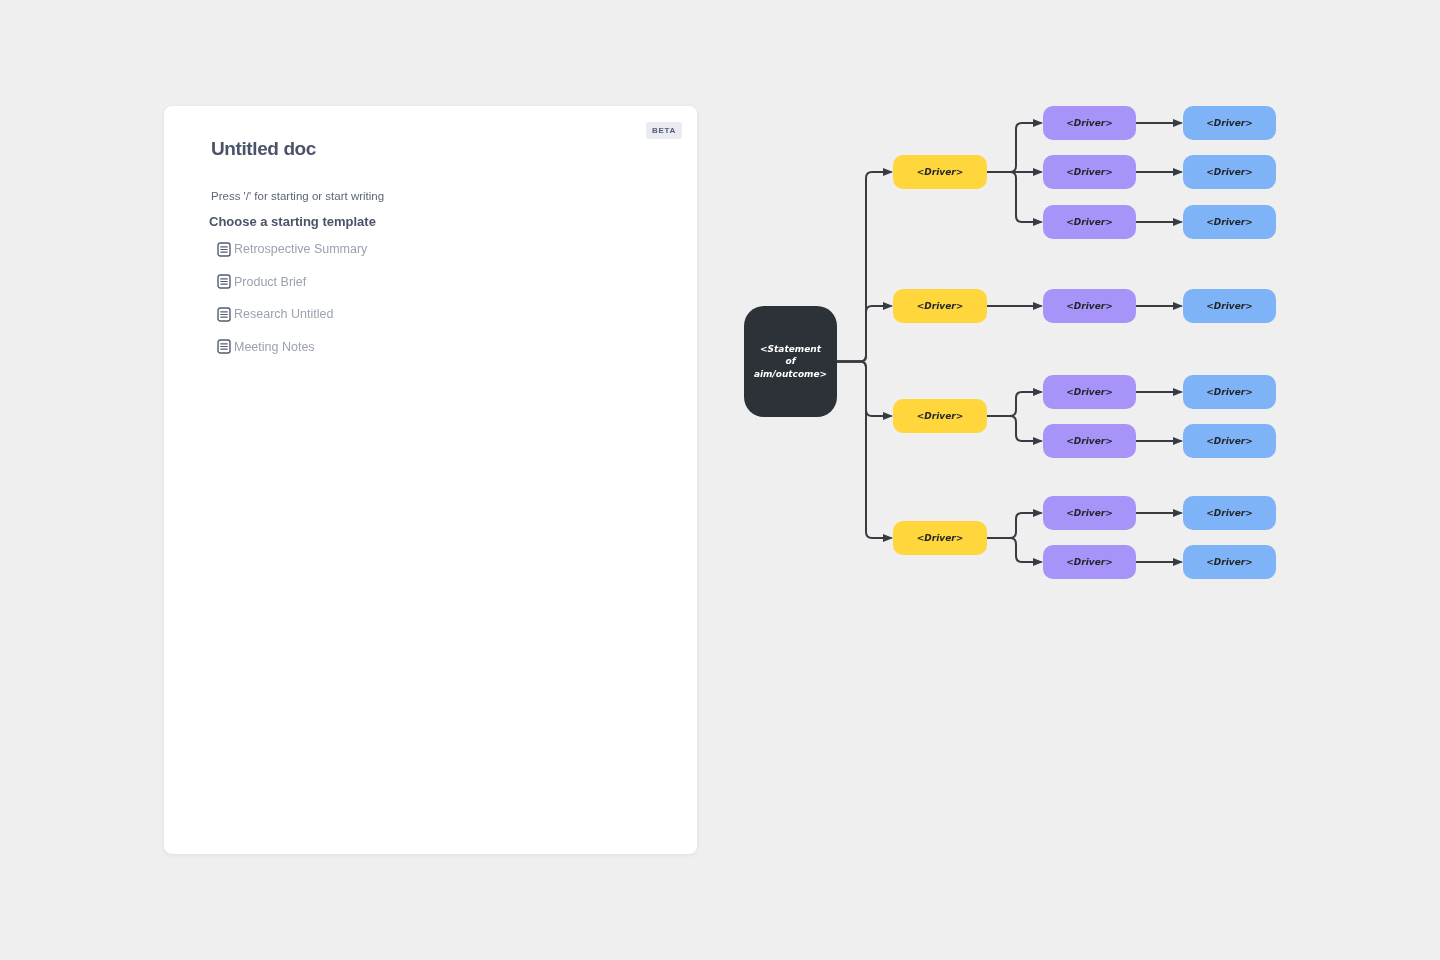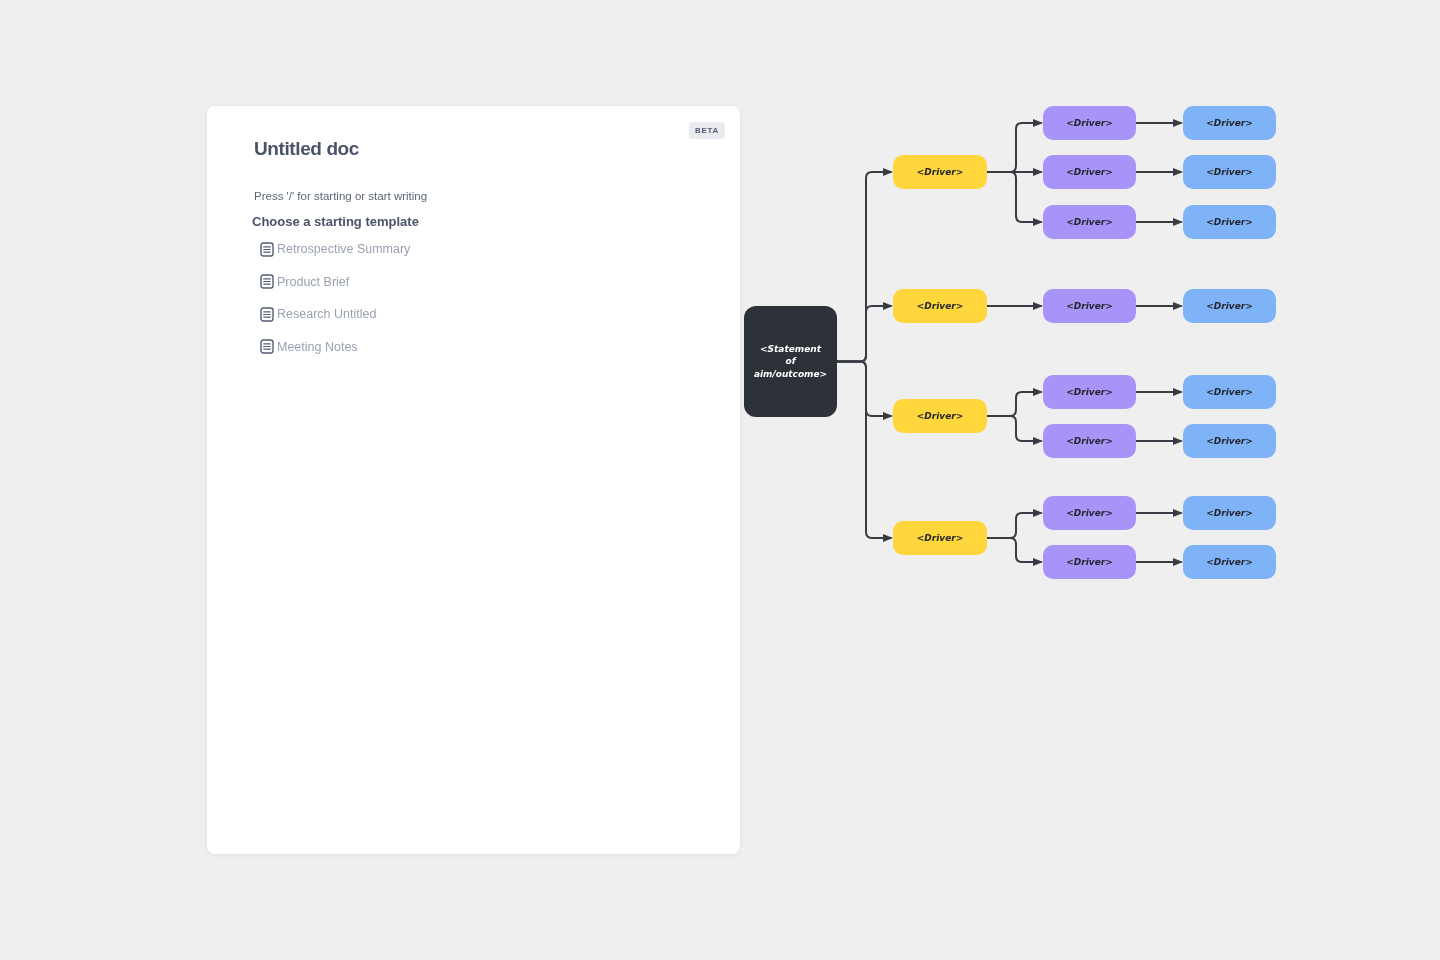--- a/index.html
+++ b/index.html
@@ -18,21 +18,20 @@
   
   .doc-card {
     position: absolute;
     left: 164px;
     top: 106px;
     width: 533px;
     height: 748px;
     background: #ffffff;
     border-radius: 8px;
     box-shadow: 0 1px 4px rgba(25, 32, 56, 0.08);
-    margin-left: 43px;
   }
   .beta {
     position: absolute;
     top: 16px;
     right: 15px;
     background: #e9ebf1;
     color: #525c74;
     font-size: 8px;
     font-weight: bold;
     letter-spacing: 0.7px;
@@ -106,21 +105,21 @@
     box-sizing: border-box;
     font-family: "DejaVu Sans", sans-serif;
     font-size: 9px;
     font-weight: bold;
     color: #23262b;
     border-radius: 10px;
     cursor: pointer;
     font-style: italic;
   }
   .node.root {
-    border-radius: 12px;
+    border-radius: 20px;
     color: #ffffff;
     line-height: 1.4;
     white-space: pre-line;
     padding: 0 23px;
   }
 </style>
 </head>
 <body>
 
 <div class="doc-card">

